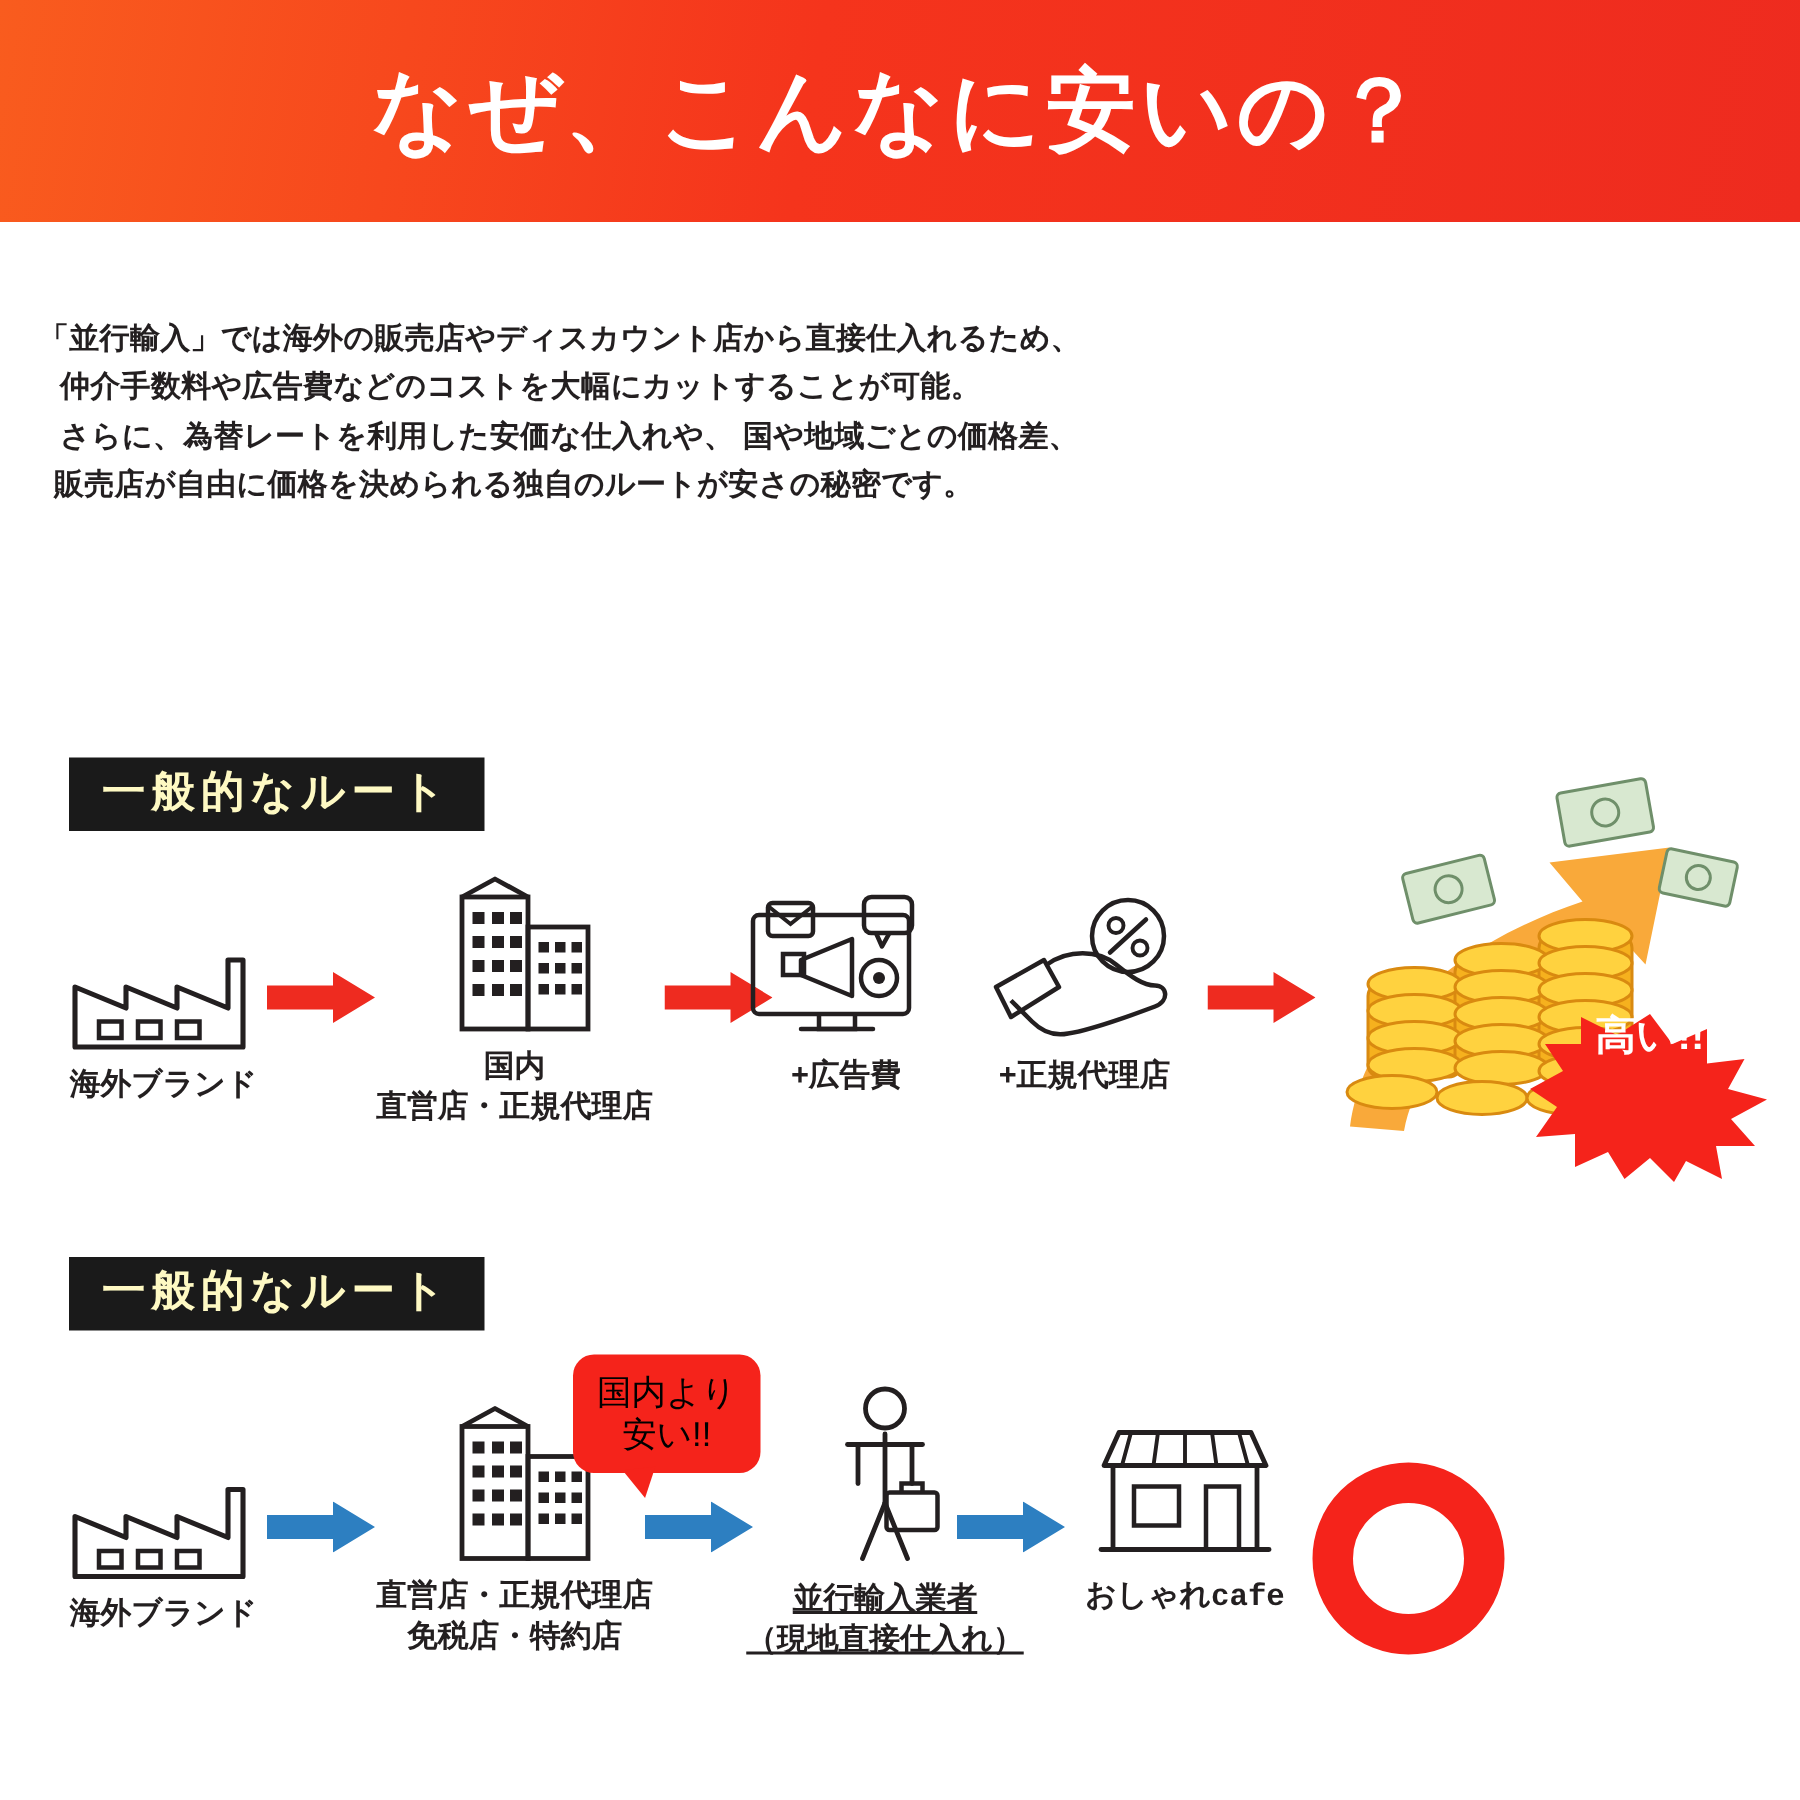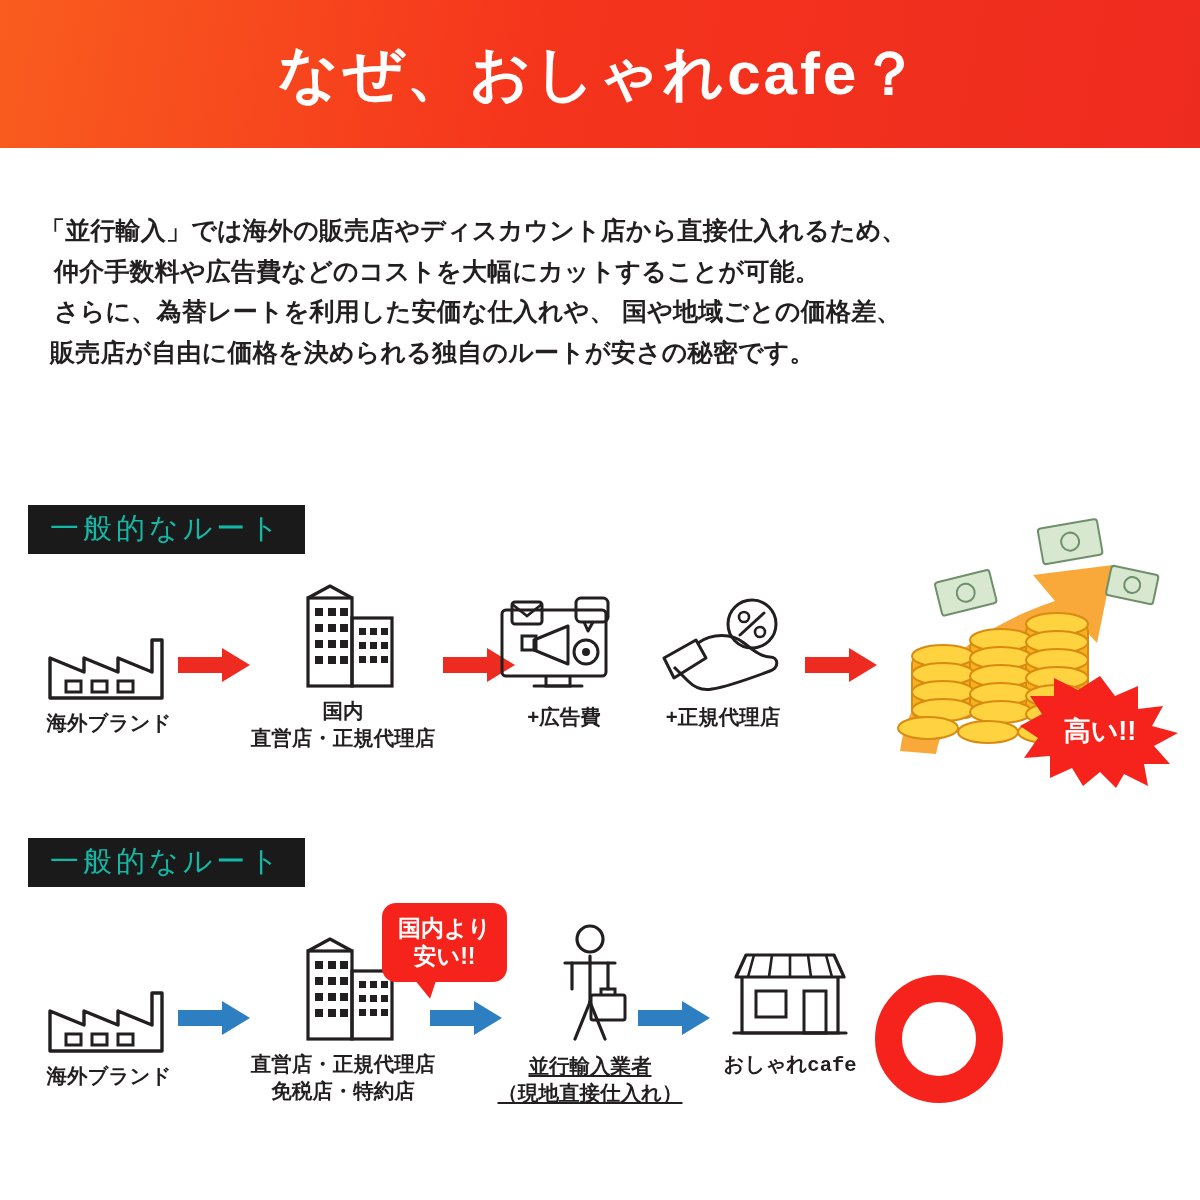--- a/index.html
+++ b/index.html
@@ -30,47 +30,47 @@
     font-size: 60px;
     font-weight: bold;
     letter-spacing: 3px;
     line-height: 1;
     white-space: nowrap;
   }
 
   
   .lead {
     margin: 62px 0 0 0;
-    padding: 0 40px;
-    font-size: 25px;
+    padding: 0 26px;
+    font-size: 20px;
     font-weight: bold;
     line-height: 1.62;
     letter-spacing: 0.2px;
     color: #231f20;
   }
   .lead div { white-space: nowrap; }
 
   
   .route {
     position: absolute;
     left: 0;
     width: 1200px;
   }
   .route-a { top: 505px; }
   .route-b { top: 838px; }
 
   .route-label {
     display: inline-block;
     background: #1a1a1a;
-    color: #14b8a6;
+    color: #fef9c3;
     font-size: 29px;
-    font-weight: normal;
+    font-weight: bold;
     letter-spacing: 4px;
     padding: 9px 22px 11px 22px;
-    margin-left: 28px;
+    margin-left: 46px;
     line-height: 1;
   }
 
   .flow {
     position: relative;
     height: 250px;
     margin-top: 22px;
   }
 
   .node {
@@ -95,23 +95,23 @@
   .arrow {
     position: absolute;
     width: 72px;
     height: 34px;
   }
 
   
   .bubble {
     position: absolute;
     background: #f5231b;
-    color: #ffffff;
+    color: #000000;
     font-size: 23px;
-    font-weight: bold;
+    font-weight: normal;
     line-height: 1.22;
     text-align: center;
     border-radius: 14px;
     padding: 11px 16px 12px 16px;
     white-space: nowrap;
   }
   .bubble:after {
     content: "";
     position: absolute;
     bottom: -17px;
@@ -121,42 +121,42 @@
     border-top: 20px solid #f5231b;
     transform: rotate(-6deg);
   }
 
   .burst {
     position: absolute;
     color: #ffffff;
     font-size: 27px;
     font-weight: bold;
     display: flex;
-    align-items: center;
+    align-items: flex-start;
     justify-content: center;
     text-align: center;
     line-height: 1.1;
   }
   .burst span { position: relative; z-index: 2; }
   .burst svg { position: absolute; inset: 0; z-index: 1; }
 
   .ring {
     position: absolute;
     width: 128px;
     height: 128px;
     border-radius: 50%;
     border: 27px solid #f5231b;
     box-sizing: border-box;
   }
 </style>
 </head>
 <body>
 
 <div class="header">
-  <div class="header-title">なぜ、おしゃれcafe？</div>
+  <div class="header-title">なぜ、こんなに安いの？</div>
 </div>
 
 <div class="lead">
   <div>「並行輸入」では海外の販売店やディスカウント店から直接仕入れるため、</div>
   <div style="padding-left:14px;">仲介手数料や広告費などのコストを大幅にカットすることが可能。</div>
   <div style="padding-left:14px;">さらに、為替レートを利用した安価な仕入れや、 国や地域ごとの価格差、</div>
   <div style="padding-left:10px;">販売店が自由に価格を決められる独自のルートが安さの秘密です。</div>
 </div>
 
 <div class="route route-a">

